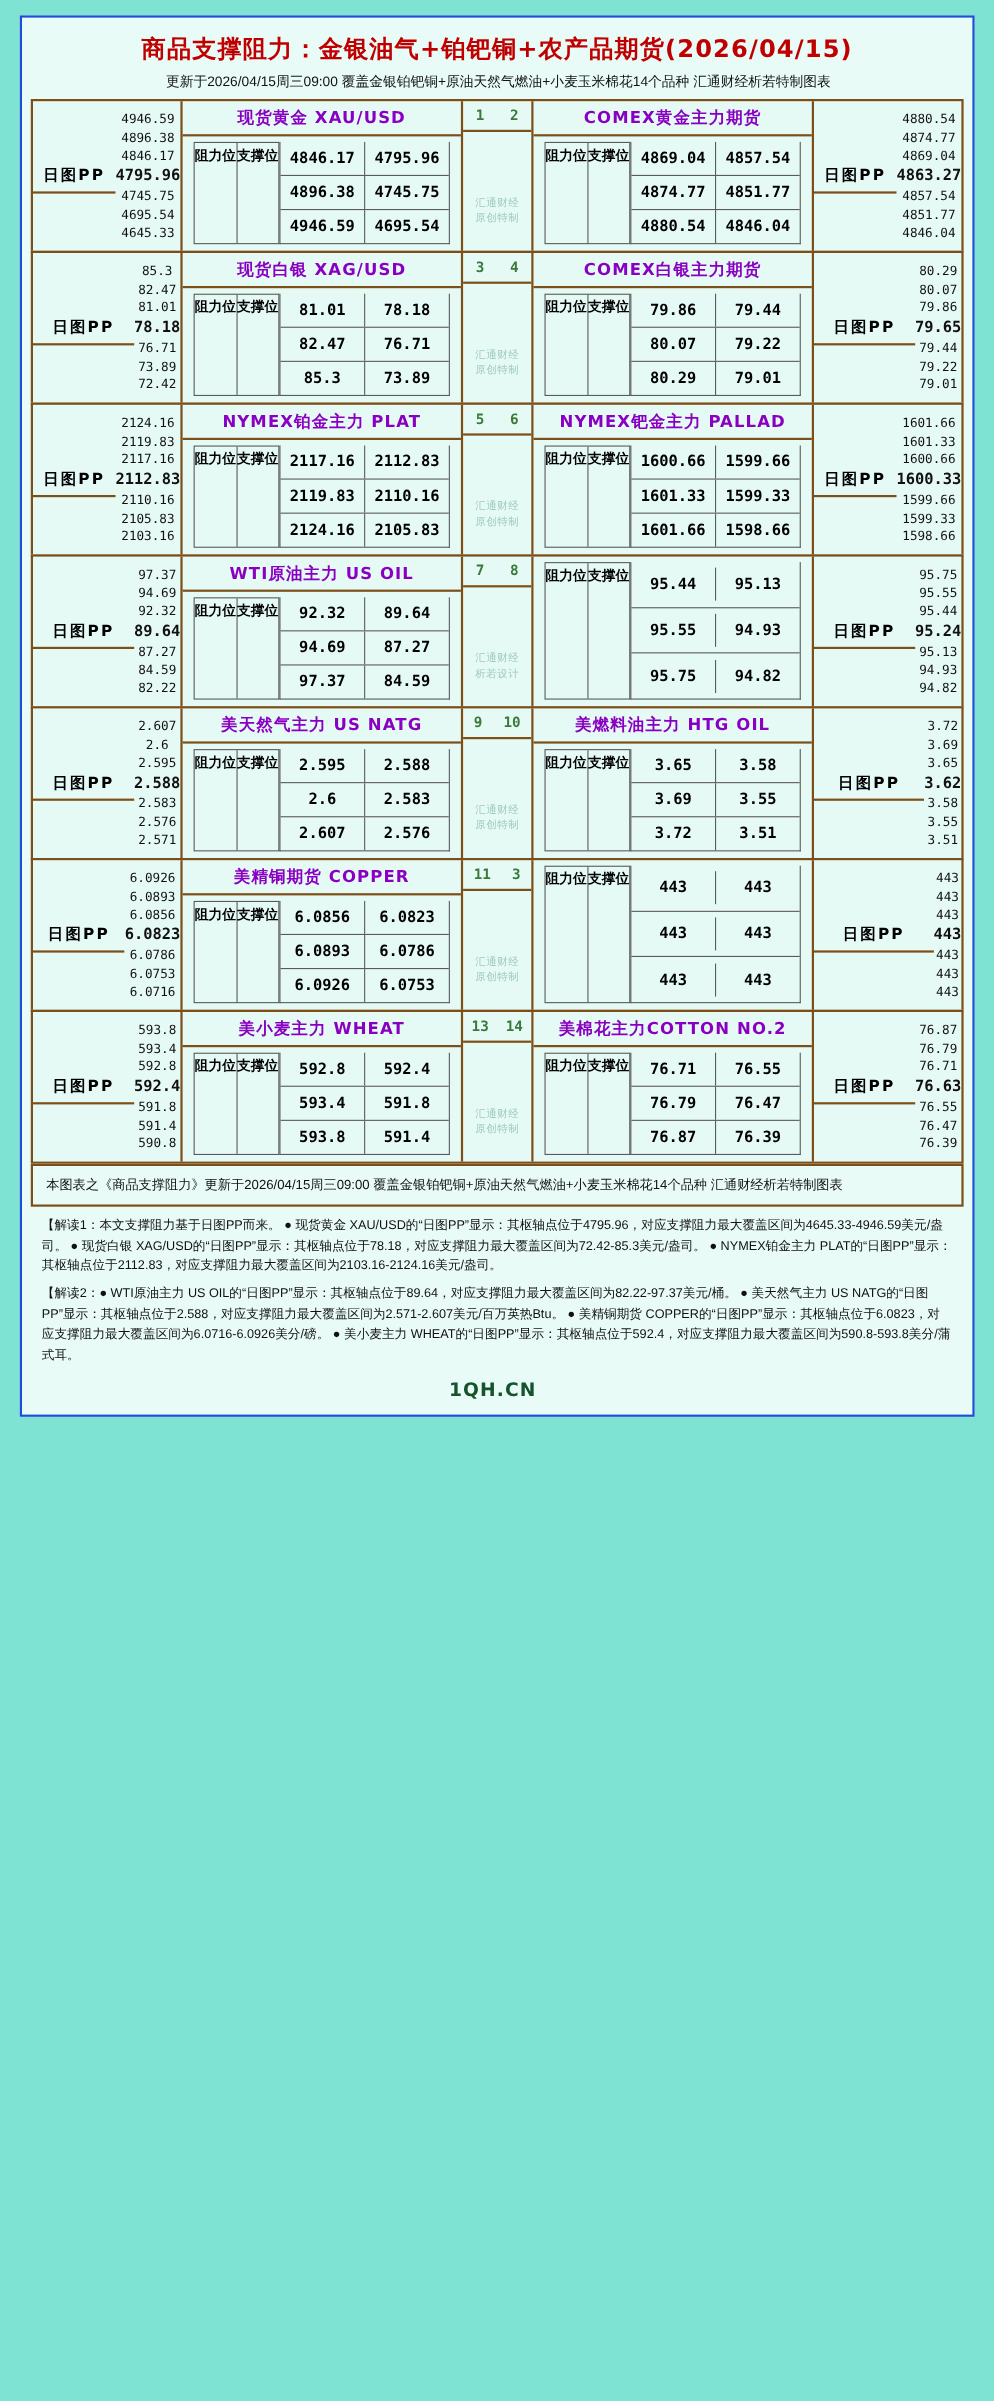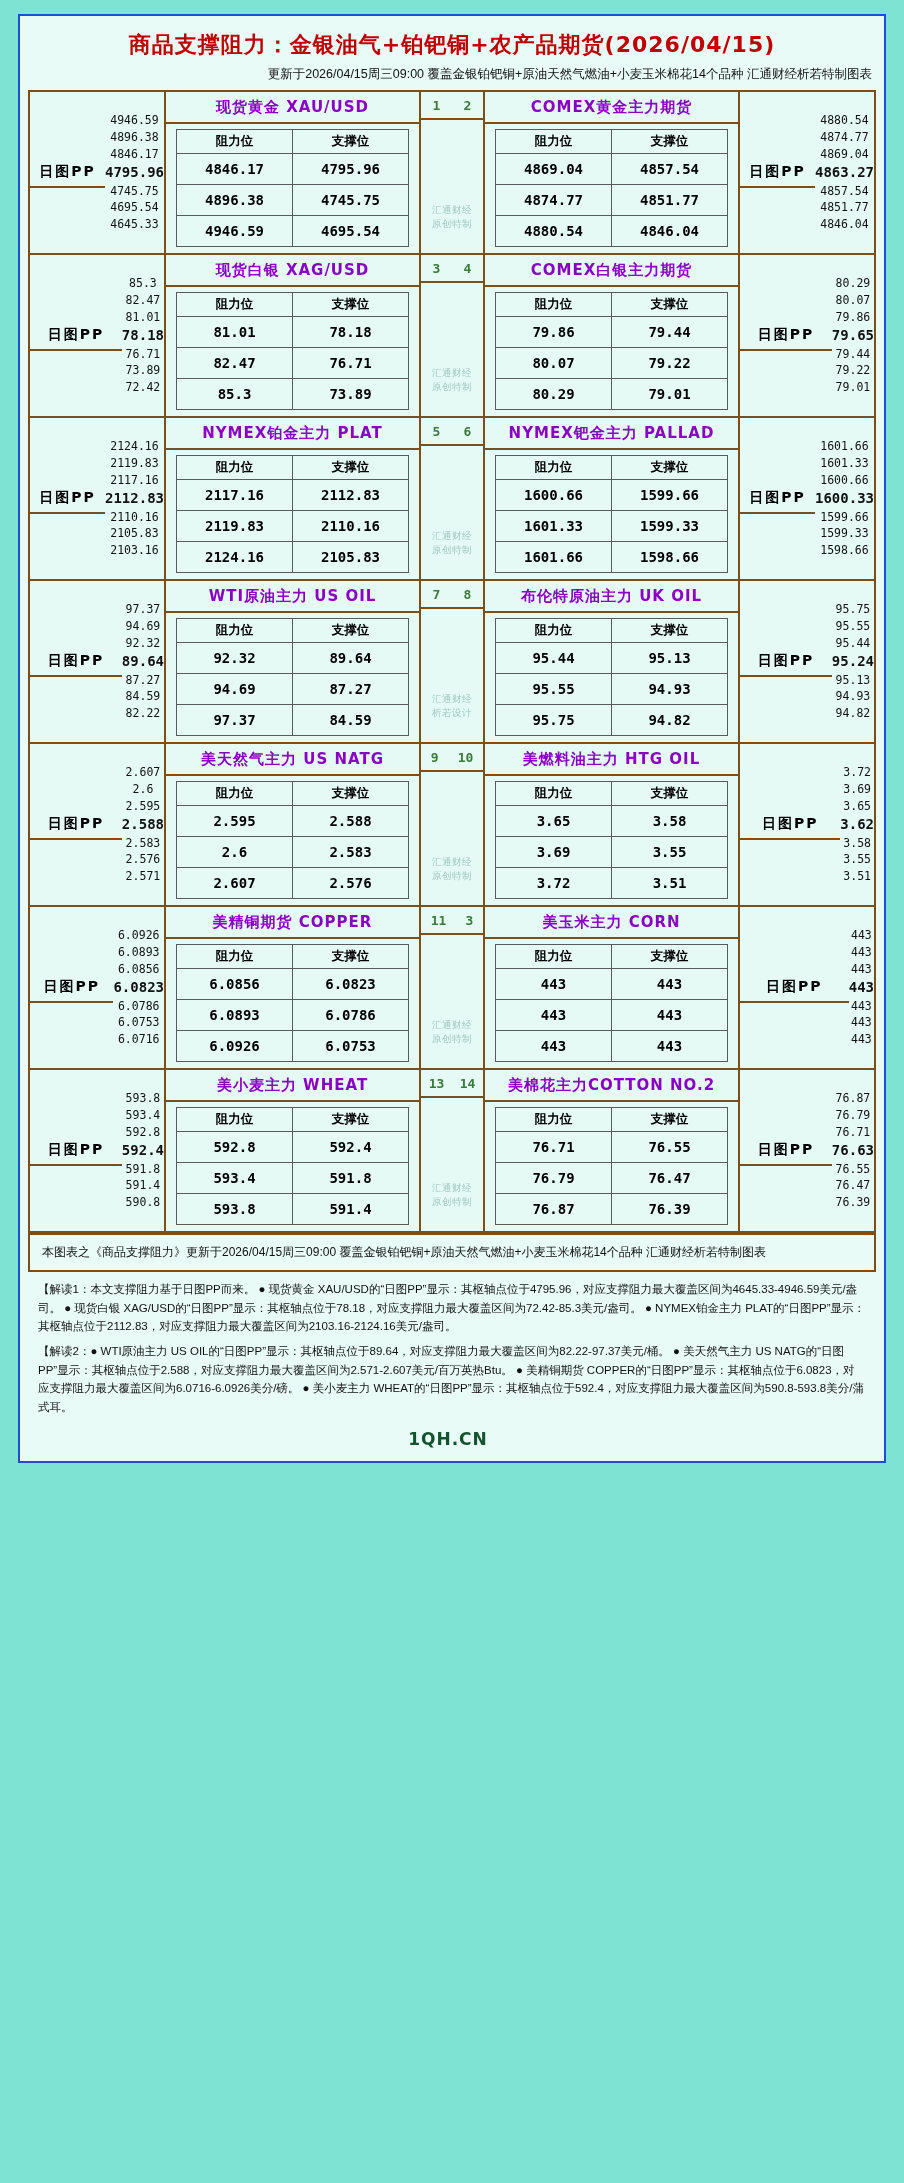--- a/index.html
+++ b/index.html
@@ -24,21 +24,21 @@
   .title{
     text-align:center;
     color:#c00000;
     font-weight:bold;
     font-size:22px;
     font-family:"DejaVu Sans","Liberation Sans",sans-serif;
     padding:8px 0 4px 0;
     letter-spacing:1px;
   }
   .subtitle{
-    text-align:right;
+    text-align:center;
     font-size:12.5px;
     color:#111;
     padding:2px 4px 7px 6px;
     white-space:nowrap;
   }
   
   .block{
     border:2px solid #7d4f18;
     box-sizing:border-box;
     display:flex;
@@ -98,21 +98,21 @@
     font-weight:bold;
     color:#8a00c2;
     padding:6px 0 5px 0;
     border-bottom:2px solid #7d4f18;
     font-family:"DejaVu Sans","Liberation Sans",sans-serif;
     letter-spacing:1px;
   }
   .panel-body{
     flex:1;
     display:flex;
-    flex-direction:column;
+    flex-direction:row;
     padding:5px 10px 6px 10px;
     box-sizing:border-box;
   }
   .lvl-head{
     display:flex;
     border:1px solid #5a5a5a;
     box-sizing:border-box;
   }
   .lvl-head div{
     flex:1;
@@ -512,21 +512,20 @@
             <div class="gutter-nums">
               <span>7</span>
               <span>8</span>
             </div>
             <div class="gutter-mark">
               <span>汇通财经</span>
               <span>析若设计</span>
             </div>
           </div>
           <div class="panel">
-            <div class="panel-head">布伦特原油主力 UK OIL</div>
             <div class="panel-body">
               <div class="lvl-head">
                 <div>阻力位</div>
                 <div>支撑位</div>
               </div>
               <div class="lvl-rows">
                 <div class="lvl-row">
                   <div>95.44</div>
                   <div>95.13</div>
                 </div>
@@ -676,21 +675,20 @@
             <div class="gutter-nums">
               <span>11</span>
               <span>3</span>
             </div>
             <div class="gutter-mark">
               <span>汇通财经</span>
               <span>原创特制</span>
             </div>
           </div>
           <div class="panel">
-            <div class="panel-head">美玉米主力 CORN</div>
             <div class="panel-body">
               <div class="lvl-head">
                 <div>阻力位</div>
                 <div>支撑位</div>
               </div>
               <div class="lvl-rows">
                 <div class="lvl-row">
                   <div>443</div>
                   <div>443</div>
                 </div>

